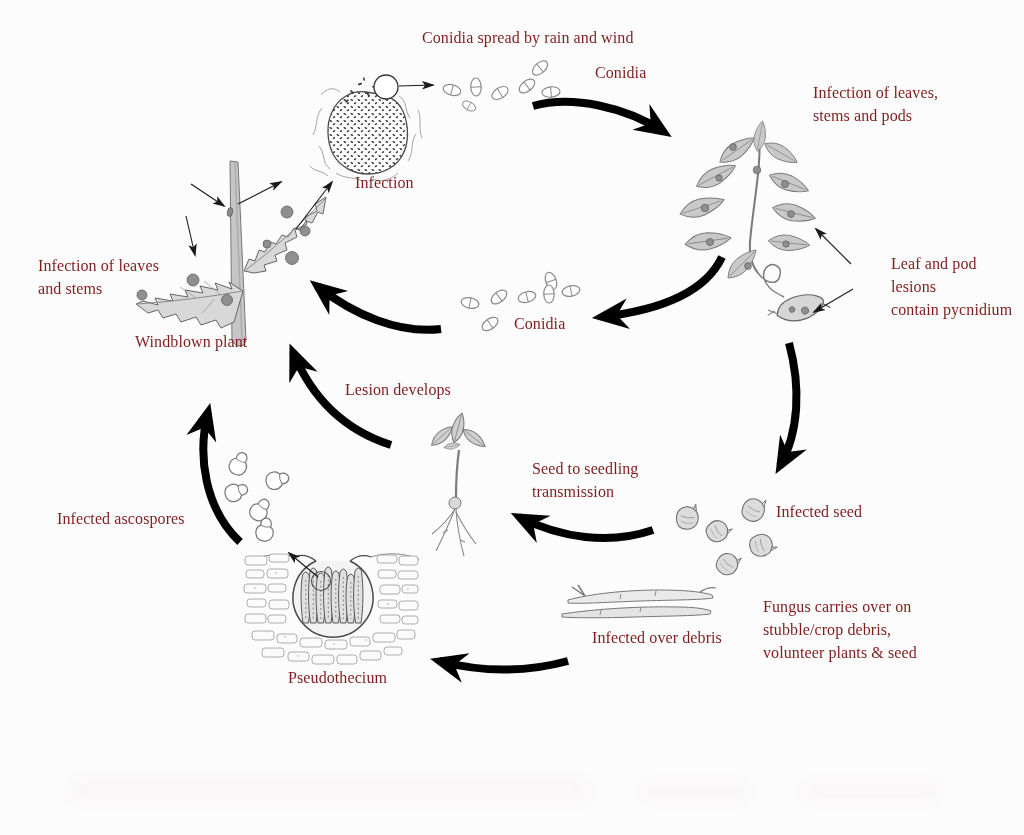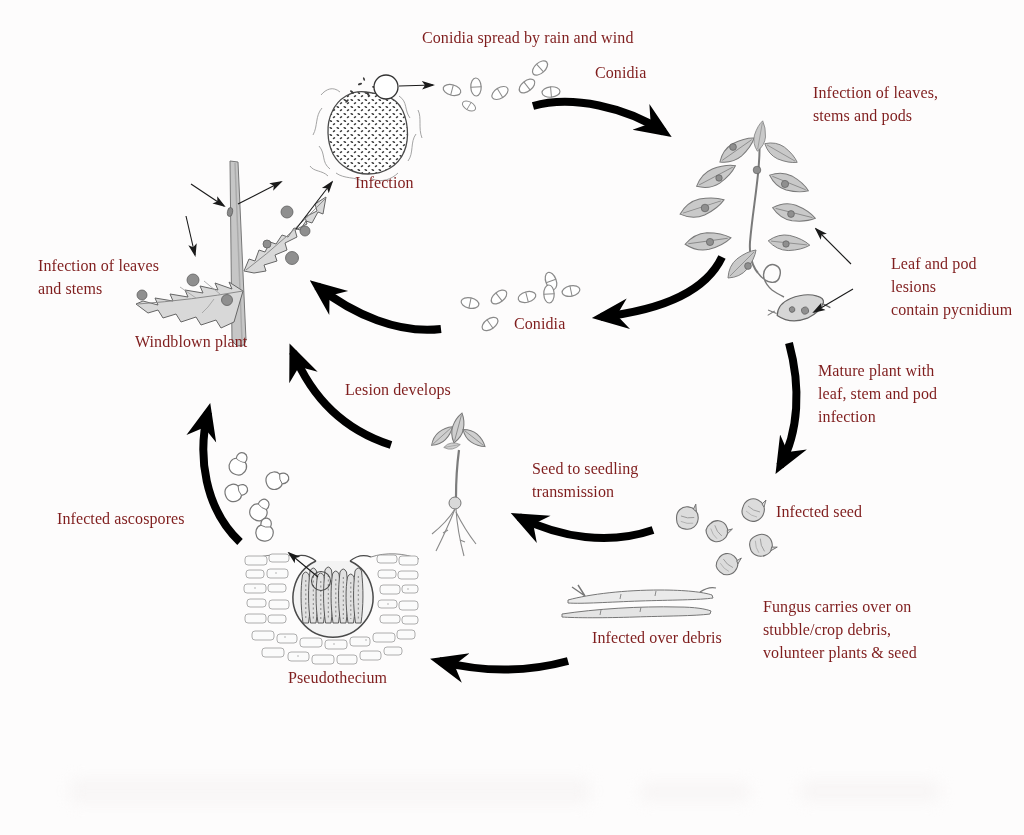--- a/index.html
+++ b/index.html
@@ -308,23 +308,20 @@
   </svg>
 
   <div class="lbl" style="left:422px;top:26px;">Conidia spread by rain and wind</div>
   <div class="lbl" style="left:595px;top:61px;">Conidia</div>
   <div class="lbl" style="left:355px;top:171px;">Infection</div>
 
   <div class="lbl" style="left:813px;top:81px;">Infection of leaves,
 stems and pods</div>
   <div class="lbl" style="left:855px;top:252px;margin-left:36px;">Leaf and pod lesions
 contain pycnidium</div>
-  <div class="lbl" style="left:818px;top:359px;">Mature plant with
-leaf, stem and pod
-infection</div>
   <div class="lbl" style="left:776px;top:500px;">Infected seed</div>
   <div class="lbl" style="left:763px;top:595px;">Fungus carries over on
 stubble/crop debris,
 volunteer plants &amp; seed</div>
 
   <div class="lbl" style="left:38px;top:254px;">Infection of leaves
 and stems</div>
   <div class="lbl" style="left:135px;top:330px;">Windblown plant</div>
   <div class="lbl" style="left:57px;top:507px;">Infected ascospores</div>
 

